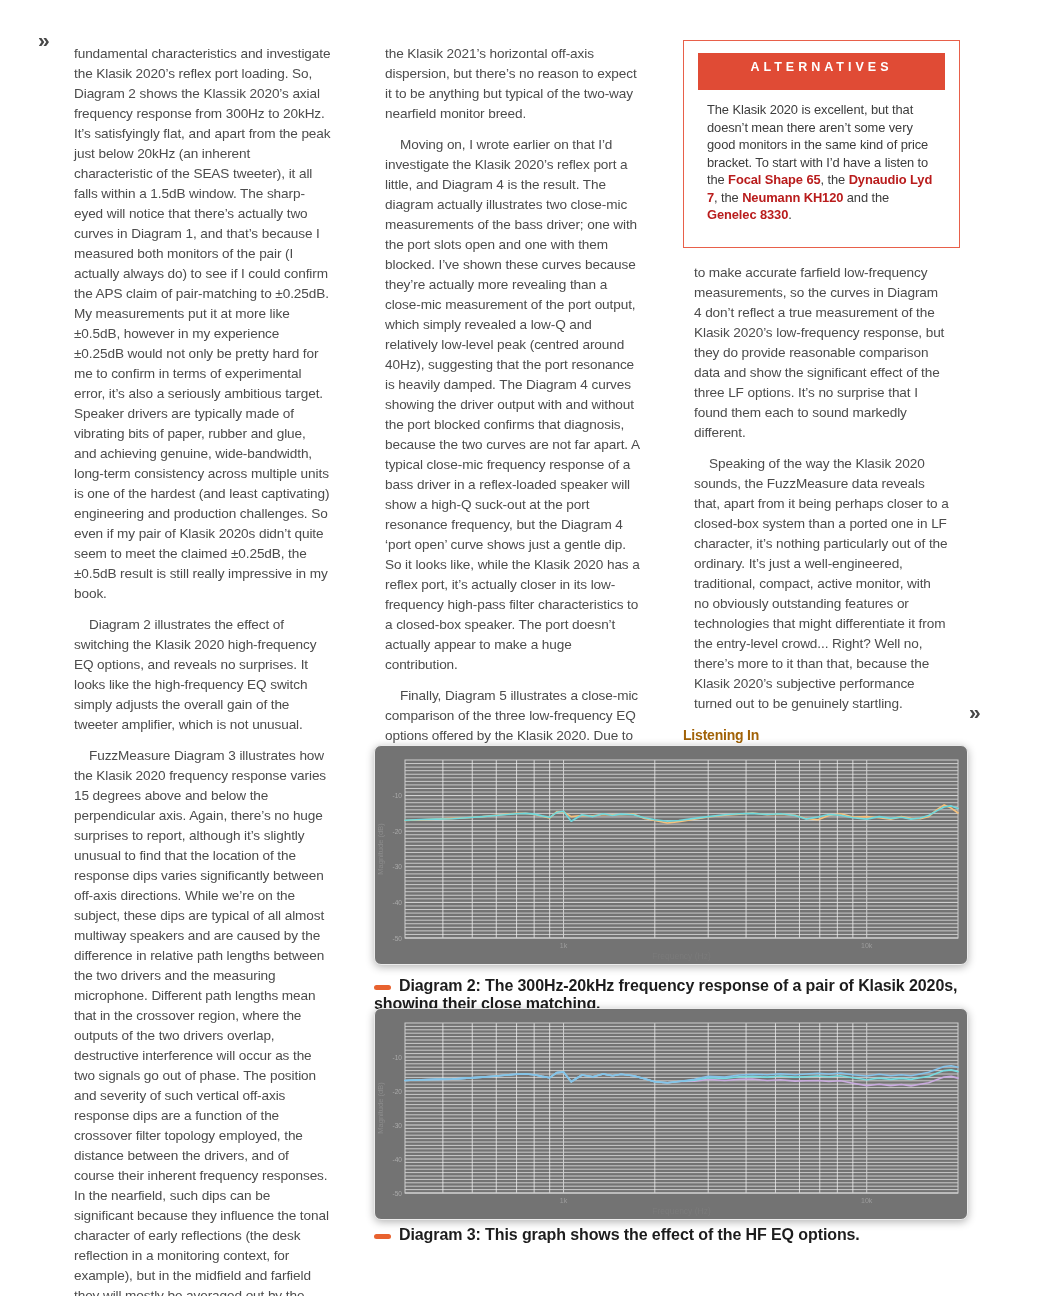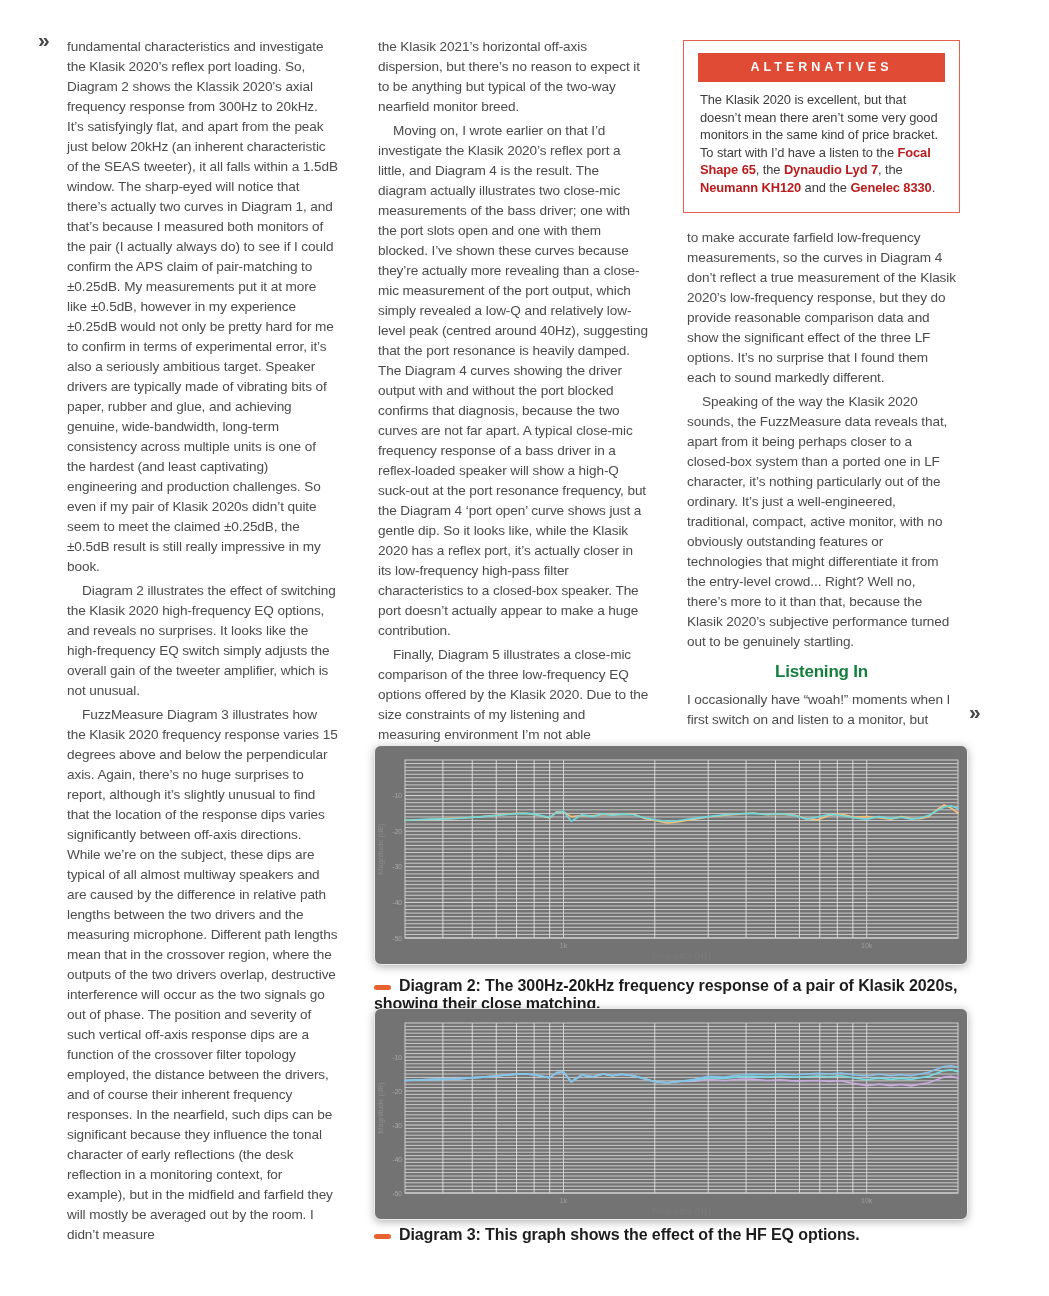--- a/index.html
+++ b/index.html
@@ -1,31 +1,31 @@
 <!DOCTYPE html>
 <html><head>
 <meta charset="utf-8">
 <style>
   html,body{margin:0;padding:0;background:#ffffff;}
   body{width:1049px;height:1296px;position:relative;font-family:"Liberation Sans",sans-serif;}
   .page{position:absolute;left:0;top:0;width:1049px;height:1296px;background:#fff;overflow:hidden;}
 
   .col{position:absolute;top:33px;width:279px;font-size:13.6px;line-height:20px;color:#4c4c4c;letter-spacing:-0.1px;text-align:left;}
-  .col p{margin:4px;}
+  .col p{margin:11px;}
   .col p.indent{text-indent:15px;}
   .col1{left:63px;}
   .col2{left:374px;}
   .col3{left:683px;width:277px;}
 
   .alt-box{border:1px solid #e8604a;padding:10px 12px 12px;margin:7px 0 15px 0;}
-  .alt-header{color:#fff;text-align:center;font-weight:bold;font-size:12.5px;letter-spacing:4px;padding:4px 0 5px;margin:2px 2px 9px 2px;}
+  .alt-header{color:#fff;text-align:center;font-weight:bold;font-size:12.5px;letter-spacing:4px;padding:4px 0 13px;margin:2px 2px 9px 2px;}
   .alt-body{font-size:12.9px;line-height:17.5px;color:#3c3c3c;margin:0;}
   .alt-body b{color:#b91c1c;}
 
-  .listening{text-align:center;font-size:17px;color:#15803d;margin:10px 0 8px 0;font-weight:bold;letter-spacing:-0.2px;}
+  .listening{font-size:14px;color:#a16207;margin:10px 0 8px 0;font-weight:bold;letter-spacing:-0.2px;}
 
   .cont-glyph{position:absolute;font-size:21px;font-weight:bold;color:#474747;}
   .glyph-start{left:38px;top:28px;}
   .glyph-end{left:969px;top:700px;}
 
   .chart-card{position:absolute;left:374px;width:592px;background:#737373;border:1px solid #ebebeb;border-radius:7px;box-shadow:0 2px 9px rgba(0,0,0,0.30);}
   .chart-card svg{display:block;width:100%;height:100%;}
 
   .caption{position:absolute;left:374px;width:600px;font-size:16px;font-weight:bold;color:#1d1d1d;letter-spacing:-0.1px;}
   .dash{display:inline-block;width:17px;height:5px;border-radius:2.5px;margin-right:8px;position:relative;top:-1px;}

